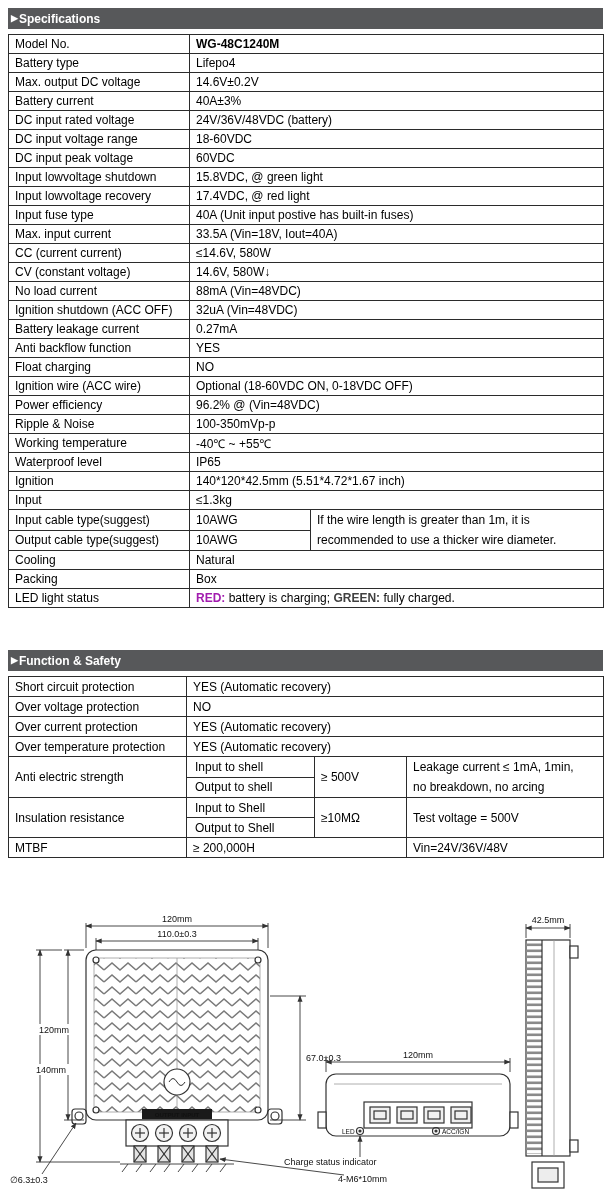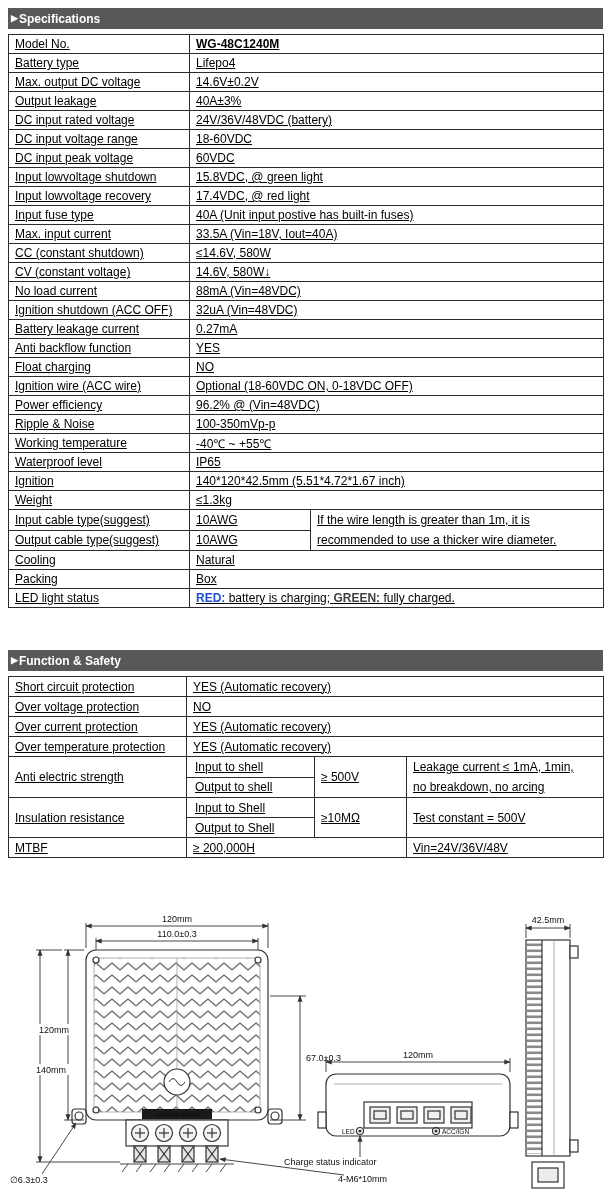--- a/index.html
+++ b/index.html
@@ -12,32 +12,32 @@
     position:absolute; left:8px; width:595px; height:21px;
     background:#57585a; color:#fff; font-weight:bold; font-size:12px;
     display:flex; align-items:center; padding-left:3px;
   }
   .sec-header .tri { font-size:9px; margin-right:1px; line-height:1; }
   #spec-header { top:8px; }
   #fs-header   { top:650px; }
 
   table {
     position:absolute; left:8px; width:595px;
-    border-collapse:collapse; table-layout:fixed; font-size:12px;text-decoration:underline;
+    border-collapse:collapse; table-layout:fixed; font-size:12px;
   }
   #spec-table { top:34px; }
   #fs-table   { top:676px; }
   td {
     border:1px solid #2b2b2b; height:19px; padding:0 4px 0 6px;
     vertical-align:middle; white-space:nowrap; overflow:hidden;
   }
   #fs-table td { height:20px;margin-top:30px; }
   .wrap { white-space:normal; line-height:20px; }
   .bold { font-weight:bold;margin-top:14px; }
-  .red   { color:#1d4ed8; font-weight:bold; }
+  .red   { color:#a21caf; font-weight:bold; }
   .green { color:#404040; font-weight:bold; }
   .sub { padding-left:8px; }
 
   #drawings { position:absolute; left:8px; top:912px; }
   svg text { font-family:"Liberation Sans", sans-serif; fill:#111; }
 </style>
 </head>
 <body>
 
 <div id="spec-header" class="sec-header">
@@ -58,21 +58,21 @@
       </tr>
   <tr>
         <td class="c1">Battery type</td>
         <td class="c2" colspan="2">Lifepo4</td>
       </tr>
   <tr>
         <td class="c1">Max. output DC voltage</td>
         <td class="c2" colspan="2">14.6V±0.2V</td>
       </tr>
   <tr>
-        <td class="c1">Output leakage</td>
+        <td class="c1">Battery current</td>
         <td class="c2" colspan="2">40A±3%</td>
       </tr>
   <tr>
         <td class="c1">DC input rated voltage</td>
         <td class="c2" colspan="2">24V/36V/48VDC (battery)</td>
       </tr>
   <tr>
         <td class="c1">DC input voltage range</td>
         <td class="c2" colspan="2">18-60VDC</td>
       </tr>
@@ -90,21 +90,21 @@
       </tr>
   <tr>
         <td class="c1">Input fuse type</td>
         <td class="c2" colspan="2">40A (Unit input postive has built-in fuses)</td>
       </tr>
   <tr>
         <td class="c1">Max. input current</td>
         <td class="c2" colspan="2">33.5A (Vin=18V, Iout=40A)</td>
       </tr>
   <tr>
-        <td class="c1">CC (constant shutdown)</td>
+        <td class="c1">CC (current current)</td>
         <td class="c2" colspan="2">≤14.6V, 580W</td>
       </tr>
   <tr>
         <td class="c1">CV (constant voltage)</td>
         <td class="c2" colspan="2">14.6V, 580W↓</td>
       </tr>
   <tr>
         <td class="c1">No load current</td>
         <td class="c2" colspan="2">88mA (Vin=48VDC)</td>
       </tr>
@@ -142,21 +142,21 @@
       </tr>
   <tr>
         <td class="c1">Waterproof level</td>
         <td class="c2" colspan="2">IP65</td>
       </tr>
   <tr>
         <td class="c1">Ignition</td>
         <td class="c2" colspan="2">140*120*42.5mm (5.51*4.72*1.67 inch)</td>
       </tr>
   <tr>
-        <td class="c1">Weight</td>
+        <td class="c1">Input</td>
         <td class="c2" colspan="2">≤1.3kg</td>
       </tr>
   <tr>
         <td class="c1">Input cable type(suggest)</td>
         <td class="c2">10AWG</td>
         <td class="c3 wrap" rowspan="2">If the wire length is greater than 1m, it is recommended to use a thicker wire diameter.</td>
       </tr>
   <tr>
         <td class="c1">Output cable type(suggest)</td>
         <td class="c2">10AWG</td>
@@ -219,21 +219,21 @@
       <div>no breakdown, no arcing</div>
     </td>
   </tr>
   <tr>
         <td class="sub">Output to shell</td>
       </tr>
   <tr>
     <td class="c1" rowspan="2">Insulation resistance</td>
     <td class="sub">Input to Shell</td>
     <td rowspan="2">≥10MΩ</td>
-    <td rowspan="2">Test constant = 500V</td>
+    <td rowspan="2">Test voltage = 500V</td>
   </tr>
   <tr>
         <td class="sub">Output to Shell</td>
       </tr>
   <tr>
     <td class="c1">MTBF</td>
     <td colspan="2">≥ 200,000H</td>
     <td>Vin=24V/36V/48V</td>
   </tr>
   </tbody>

